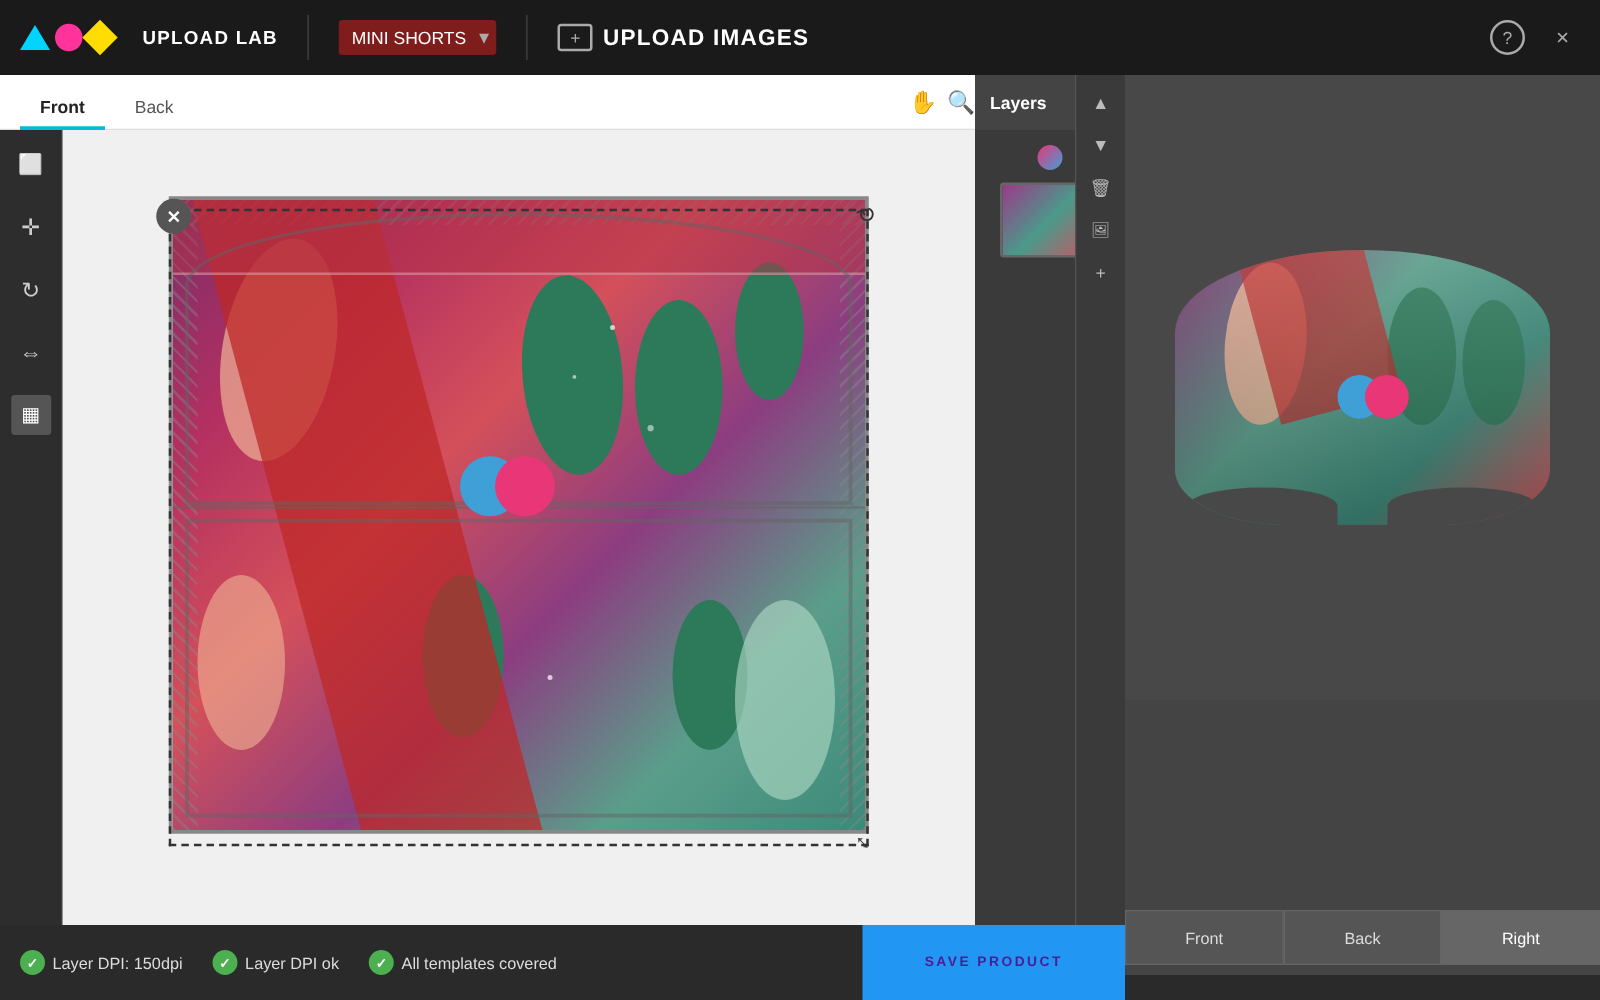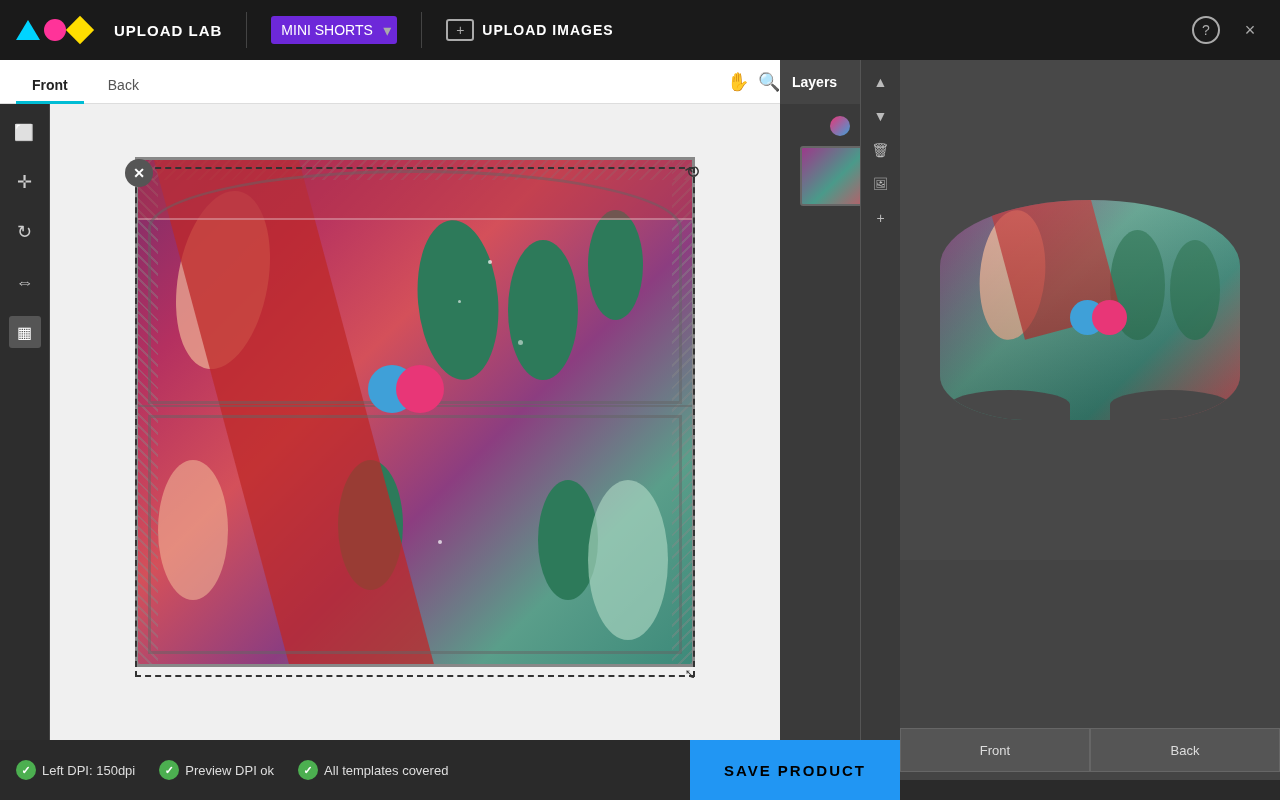--- a/index.html
+++ b/index.html
@@ -9,27 +9,27 @@
     #topbar {
       width: 1280px; height: 60px; background: #1a1a1a;
       display: flex; align-items: center; padding: 0 16px; gap: 16px;
       position: absolute; top: 0; left: 0; z-index: 100;
     }
     .logo-area { display: flex; align-items: center; gap: 4px; }
     .logo-triangle { width: 0; height: 0; border-left: 12px solid transparent; border-right: 12px solid transparent; border-bottom: 20px solid #00d4ff; }
     .logo-circle { width: 22px; height: 22px; background: #ff3399; border-radius: 50%; }
     .logo-diamond { width: 20px; height: 20px; background: #ffdd00; transform: rotate(45deg); }
     #app-title { color: #fff; font-size: 15px; font-weight: bold; margin-left: 8px; letter-spacing: 1px; }
-    #product-selector { background: #6d28d9; border: none; color: #fff; font-size: 14px; padding: 6px 24px 6px 10px; cursor: pointer; border-radius: 3px; appearance: none; -webkit-appearance: none; }
+    #product-selector { background: #7f1d1d; border: none; color: #fff; font-size: 14px; padding: 6px 24px 6px 10px; cursor: pointer; border-radius: 3px; appearance: none; -webkit-appearance: none; }
     .selector-wrap { position: relative; display: flex; align-items: center; }
     .selector-wrap::after { content: '▾'; position: absolute; right: 6px; color: #aaa; pointer-events: none; }
     .separator { width: 1px; height: 36px; background: #444; margin: 0 8px; }
     .upload-btn-wrap { display: flex; align-items: center; gap: 8px; cursor: pointer; }
     .upload-icon { width: 28px; height: 22px; border: 2px solid #aaa; border-radius: 3px; display: flex; align-items: center; justify-content: center; color: #aaa; font-size: 14px; }
-    #upload-label { color: #fff; font-size: 14px; font-weight: bold; letter-spacing: 1px; }
+    #upload-label { color: #fff; font-size: 18px; font-weight: bold; letter-spacing: 1px; }
     .spacer { flex: 1; }
     .help-btn { width: 28px; height: 28px; border-radius: 50%; border: 2px solid #aaa; display: flex; align-items: center; justify-content: center; color: #aaa; font-size: 14px; cursor: pointer; }
     .close-btn { width: 28px; height: 28px; display: flex; align-items: center; justify-content: center; color: #aaa; font-size: 18px; cursor: pointer; }
 
     
     #tabs-row {
       position: absolute; top: 60px; left: 0; width: 780px; height: 44px;
       background: #fff; display: flex; align-items: flex-end; padding: 0 16px; gap: 8px;
       border-bottom: 1px solid #ddd;
     }
@@ -169,21 +169,21 @@
     #status-bar {
       position: absolute; bottom: 0; left: 0; width: 900px; height: 60px;
       background: #2a2a2a; display: flex; align-items: center; padding: 0 16px; gap: 24px;
     }
     .status-item { display: flex; align-items: center; gap: 6px; font-size: 13px; color: #ddd; }
     .check-icon { width: 20px; height: 20px; background: #4caf50; border-radius: 50%; display: flex; align-items: center; justify-content: center; color: #fff; font-size: 11px; font-weight: bold; }
     .save-btn-area {
       position: absolute; bottom: 0; right: 0; left: 690px; height: 60px;
       background: #2196f3; display: flex; align-items: center; justify-content: center; cursor: pointer;
     }
-    #save-label { font-size: 15px; font-weight: bold; letter-spacing: 2px; color: #000000; }
+    #save-label { font-size: 11px; font-weight: bold; letter-spacing: 2px; color: #4c1d95; }
   </style>
 </head>
 <body>
 
 <div id="topbar">
   <div class="logo-area">
     <div class="logo-triangle"></div>
     <div class="logo-circle"></div>
     <div class="logo-diamond"></div>
   </div>
@@ -318,30 +318,31 @@
         <div style="position:absolute;bottom:0;left:10px;width:120px;height:30px;background:#484848;border-radius:50% 50% 0 0;"></div>
         <div style="position:absolute;bottom:0;right:10px;width:120px;height:30px;background:#484848;border-radius:50% 50% 0 0;"></div>
       </div>
     </div>
   </div>
 </div>
 
 <div id="preview-view-buttons">
   <button class="view-btn">Front</button>
   <button class="view-btn">Back</button>
+  <button class="view-btn active">Right</button>
 </div>
 
 <div id="status-bar">
   <div class="status-item">
     <div class="check-icon">✓</div>
-    <span>Left DPI: 150dpi</span>
+    <span>Layer DPI: 150dpi</span>
   </div>
   <div class="status-item">
     <div class="check-icon">✓</div>
-    <span>Preview DPI ok</span>
+    <span>Layer DPI ok</span>
   </div>
   <div class="status-item">
     <div class="check-icon">✓</div>
     <span>All templates covered</span>
   </div>
   <div class="save-btn-area">
     <span id="save-label">SAVE PRODUCT</span>
   </div>
 </div>
 

